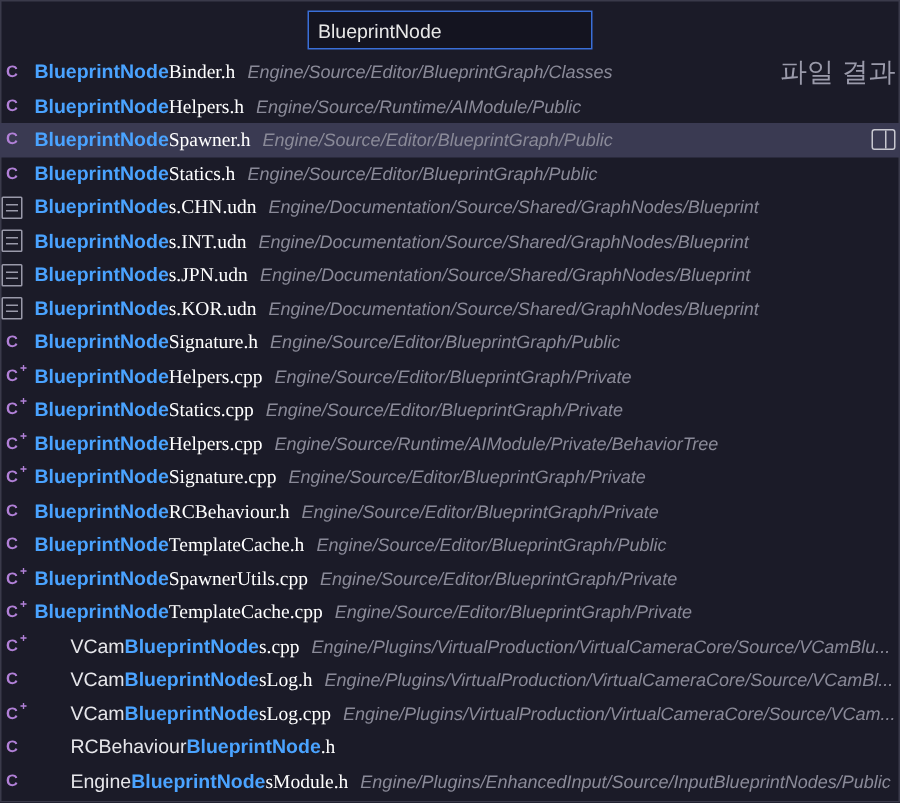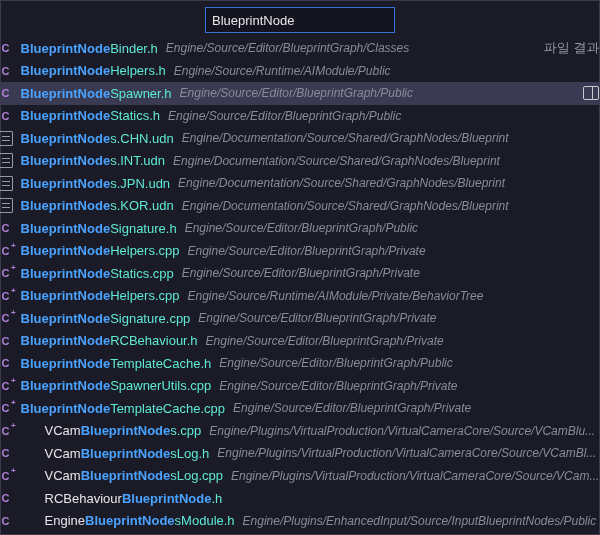--- a/index.html
+++ b/index.html
@@ -54,21 +54,21 @@
     border-radius: 3px;
     position: relative;
   }
   .row.selected {
     background: #3a3a52;
   }
   .badge-label {
     position: absolute;
     right: 6px;
     color: #9a9aaa;
-    font-size: 13px;
+    font-size: 18px;
     background: inherit;
   }
   .split-icon {
     position: absolute;
     right: 6px;
     width: 16px;
     height: 14px;
     border: 1px solid #c8c8d0;
     border-radius: 2px;
     display: flex;
@@ -101,21 +101,21 @@
     margin-right: 8px;
     position: relative;
   }
   .icon-doc::before, .icon-doc::after {
     content: ""; position: absolute; left: 2px; right: 2px; height: 1px; background: #9a9aaa;
   }
   .icon-doc::before { top: 4px; }
   .icon-doc::after  { top: 8px; }
   .fname { display: inline-flex; align-items: baseline; }
   .hl  { color: #4aa3ff; font-weight: 600; }
-  .rest{ color: #5eead4; }
+  .rest{ color: #ffffff; font-family: Liberation Serif, serif; }
   .path{ color: #8a8a98; margin-left: 8px; font-size: 12px; overflow: hidden; text-overflow: ellipsis; flex: 1; min-width: 0; font-style: italic;}
   .pre { color: #e6e6ea; margin-left: 24px; }
 </style>
 </head>
 <body>
 
 <div class="panel">
   <div class="search-box">
     <input class="search-input" type="text" value="BlueprintNode" style="">
   </div>

